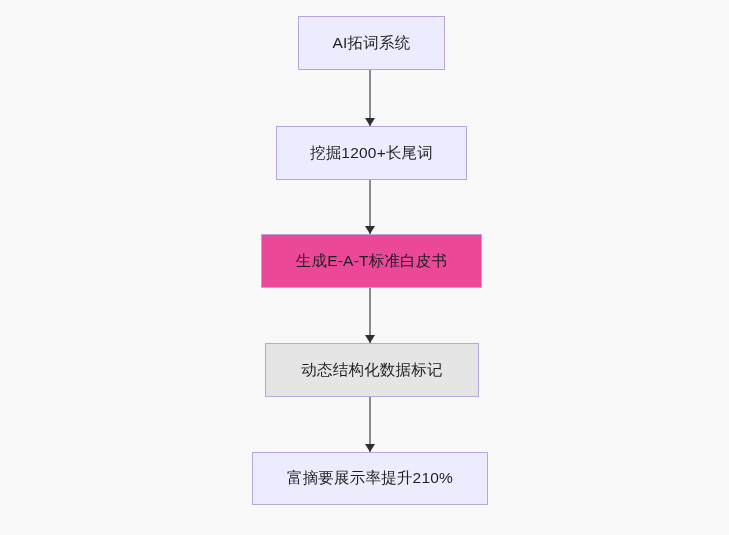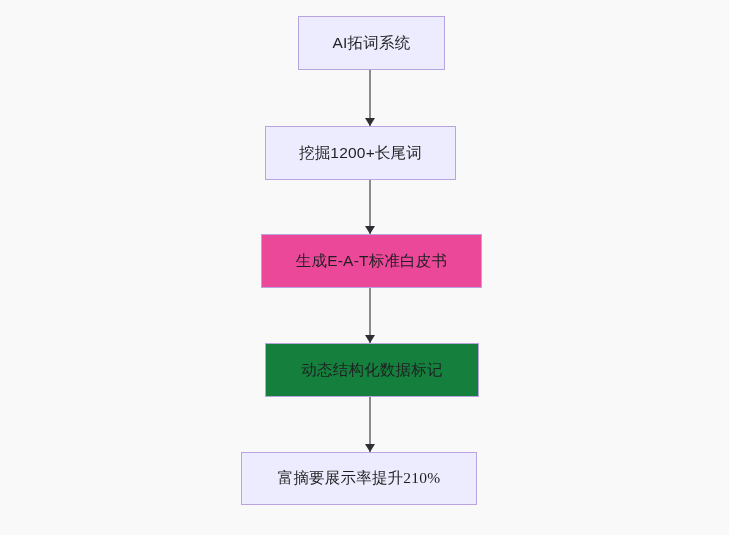--- a/index.html
+++ b/index.html
@@ -91,29 +91,29 @@
 
   <div class="flow-connector" style="left: 369px; top: 397px; width: 2px; height: 55px;">
     <div class="stem" style="height: 55px; background: rgb(139, 139, 143);"></div>
     <div class="arrowhead" style="border-top-color: rgb(47, 47, 51);"></div>
   </div>
 
   <div class="flow-node" style="left: 298px; top: 16px; width: 147px; height: 54px; background: rgb(236, 236, 254); border-color: rgb(184, 165, 224); color: rgb(31, 31, 33);">
     <span class="node-label">AI拓词系统</span>
   </div>
 
-  <div class="flow-node" style="left: 265px; top: 126px; width: 191px; height: 54px; background: rgb(236, 236, 254); border-color: rgb(184, 165, 224); color: rgb(31, 31, 33);">
+  <div class="flow-node" style="left: 276px; top: 126px; width: 191px; height: 54px; background: rgb(236, 236, 254); border-color: rgb(184, 165, 224); color: rgb(31, 31, 33);">
     <span class="node-label">挖掘1200+长尾词</span>
   </div>
 
   <div class="flow-node" style="left: 261px; top: 234px; width: 221px; height: 54px; background: #ec4899; border-color: rgb(184, 165, 224); color: rgb(31, 31, 33);">
     <span class="node-label">生成E-A-T标准白皮书</span>
   </div>
 
-  <div class="flow-node" style="left: 265px; top: 343px; width: 214px; height: 54px; background: #15803d; border-color: rgb(184, 165, 224); color: rgb(31, 31, 33);">
+  <div class="flow-node" style="left: 265px; top: 343px; width: 214px; height: 54px; background: #e5e5e5; border-color: rgb(184, 165, 224); color: rgb(31, 31, 33);">
     <span class="node-label">动态结构化数据标记</span>
   </div>
 
-  <div class="flow-node" style="left: 241px; top: 452px; width: 236px; height: 53px; background: rgb(236, 236, 254); border-color: rgb(184, 165, 224); color: rgb(31, 31, 33); font-family: Liberation Serif, serif;">
+  <div class="flow-node" style="left: 252px; top: 452px; width: 236px; height: 53px; background: rgb(236, 236, 254); border-color: rgb(184, 165, 224); color: rgb(31, 31, 33);">
     <span class="node-label">富摘要展示率提升210%</span>
   </div>
 
 </div>
 
 </body></html>

